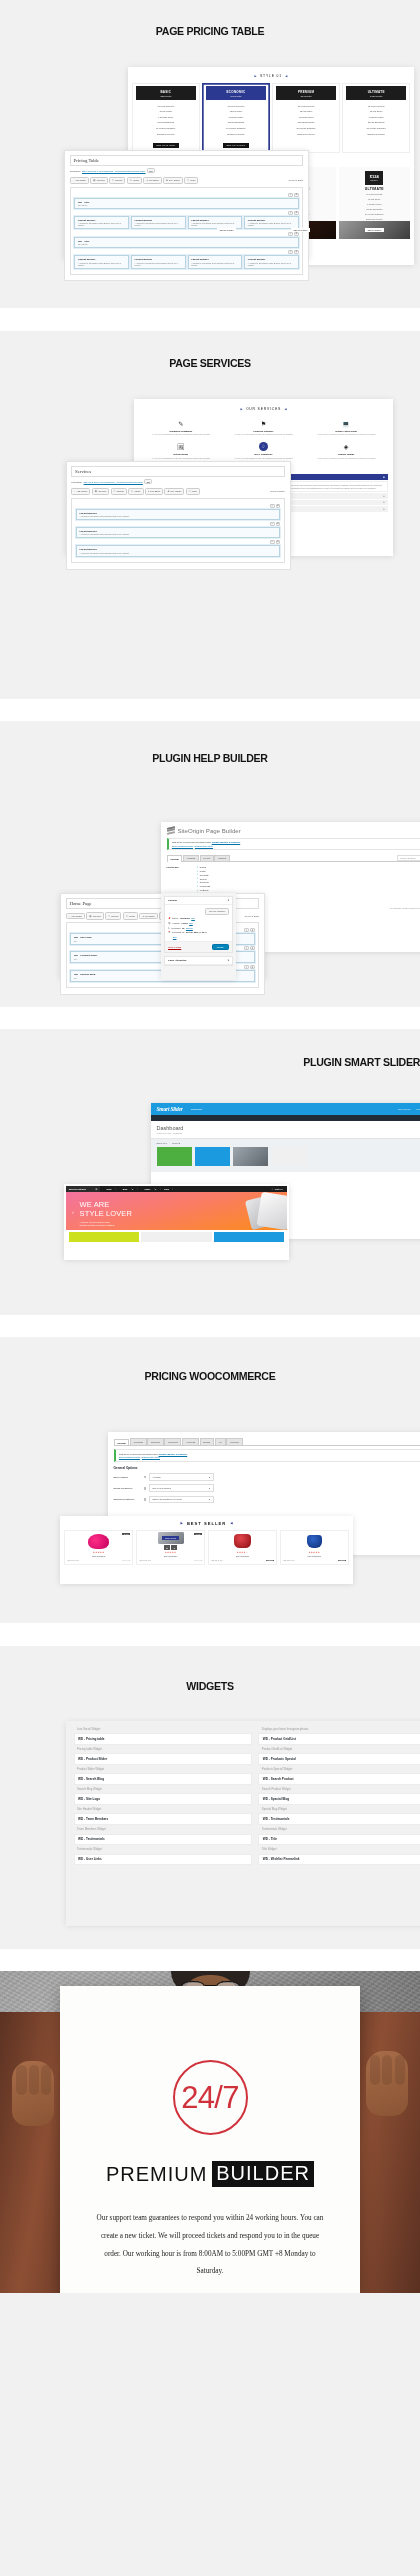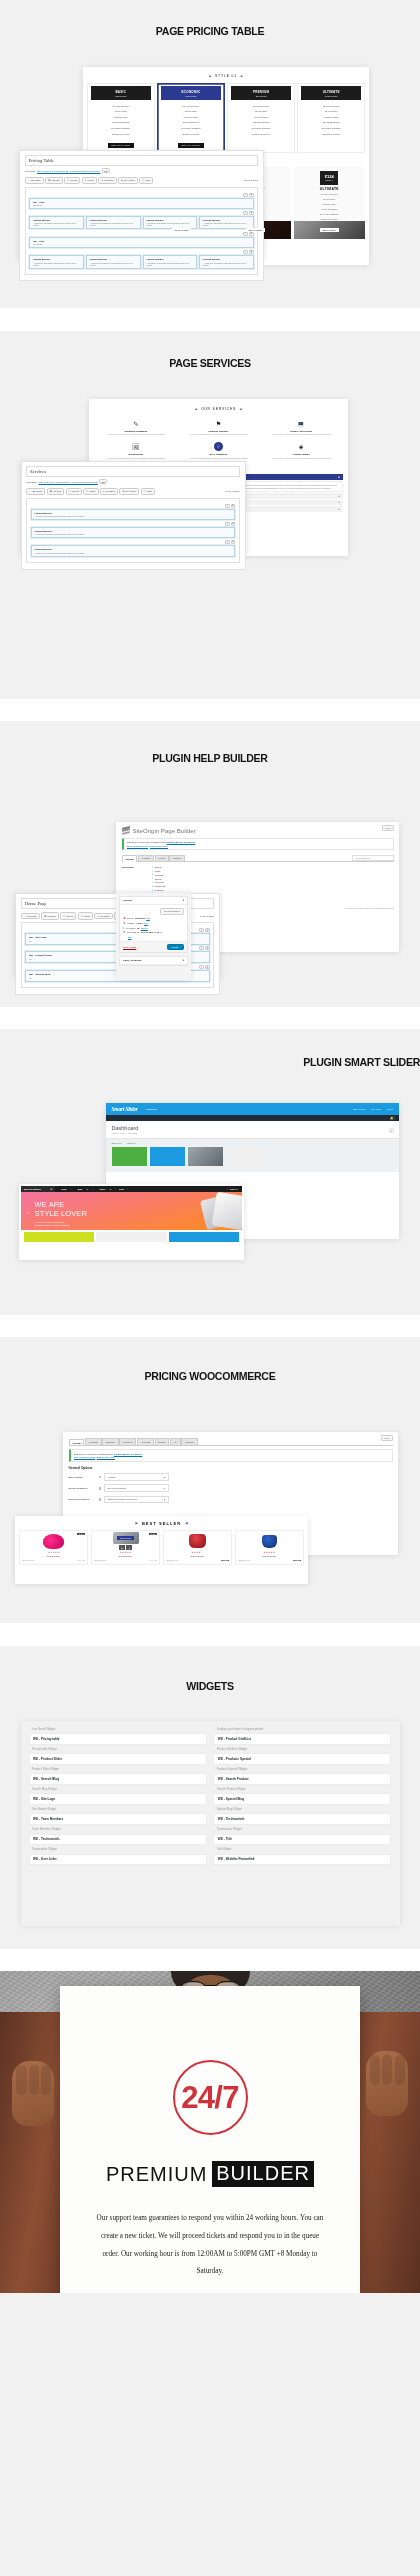--- a/index.html
+++ b/index.html
@@ -22,20 +22,21 @@
     letter-spacing: -0.3px;
     color: #141414;
     font-family: "Liberation Sans", sans-serif;
   }
 
   
   .shot {
     position: absolute;
     background: #fff;
     box-shadow: 0 1.4px 6.1px rgba(0,0,0,0.13);
+    margin-left: 45px;
   }
 
   
   .wp-panel { background:#fff; border:0.7px solid #e2e2e2; padding:4.1px 4.8px 5.5px 4.8px; }
   .wp-title { font-size:4.8px; color:#333; border:0.7px solid #ddd; padding:2px 2.7px; background:#fff; font-family:"Liberation Serif", serif;}
   .wp-permalink { font-size:2.3px; color:#444; margin-top:2px; display:flex; align-items:center; gap:1.4px;}
   .wp-permalink a { color:#0073aa; text-decoration: underline; }
   .wp-pl-btn { border:0.7px solid #ccc; background:#f7f7f7; font-size:1.9px; padding:0.7px 1.4px; border-radius:1.4px; }
   .wp-toolbar { display:flex; align-items:center; gap:1.4px; margin-top:3.4px; }
   .wp-tb-btn {
@@ -214,21 +215,21 @@
   .sup-hand.r { right:12.3px; top:80px; }
   .sup-hand .fg { position:absolute; width:10.2px; height:30px; background:rgba(0,0,0,.10); border-radius:6.1px; top:4.1px;}
   .sup-card {
     position:absolute; left:50%; top:15px; transform:translateX(-50%);
     width:300px; height:307px; background:#fdfdfb; box-shadow:0 4.1px 15px rgba(0,0,0,.3);
     text-align:center; padding-top:74px;
   }
   .sup-247 {
     width:75px; height:75px; margin:0 auto; border:2.5px solid #d0323c; border-radius:50%;
     display:flex; align-items:center; justify-content:center;
-    color:#d0323c; font-size:31px; letter-spacing:-0.7px; font-family:"Liberation Sans", sans-serif;font-weight:bold;
+    color:#d0323c; font-size:31px; letter-spacing:-0.7px; font-family:"Liberation Sans", sans-serif;
   }
   .sup-ps { margin-top:26px; display:flex; justify-content:center; align-items:center; gap:0; }
   .sup-ps .w1 { font-size:20px; letter-spacing:1px; color:#111; font-weight:300; }
   .sup-ps .w2 { font-size:20px; letter-spacing:1px; color:#fff; background:#111; padding:1.4px 4.1px 2px; margin-left:4.8px; font-weight:300;}
   .sup-txt { margin:23px 33px 0; font-size:7.2px; line-height:2.45; color:#1c1c1c; font-family:"Liberation Serif", serif;}
 
   
   .ph-img { background:linear-gradient(135deg,#d8d8d8,#b4b4b4); }
 </style>
 </head>
@@ -1091,21 +1092,21 @@
 
     <div class="sup-arm l"></div>
     <div class="sup-arm r"></div>
 
     <div class="sup-card">
       <div class="sup-247">24/7</div>
       <div class="sup-ps">
         <span class="w1">PREMIUM</span>
         <span class="w2">BUILDER</span>
       </div>
-      <div class="sup-txt">Our  support team guarantees to respond you within 24 working hours. You can create a new ticket. We will proceed tickets and respond you to in the queue order. Our working hour is from 12:00AM to 5:00PM GMT +8 Monday to Saturday.</div>
+      <div class="sup-txt">Our  support team guarantees to respond you within 24 working hours. You can create a new ticket. We will proceed tickets and respond you to in the queue order. Our working hour is from 8:00AM to 5:00PM GMT +8 Monday to Saturday.</div>
     </div>
 
     <div class="sup-hand l">
         <div class="fg" style="left:4.1px;"></div>
         <div class="fg" style="left:16.4px;"></div>
         <div class="fg" style="left:29px;"></div>
       </div>
     <div class="sup-hand r">
         <div class="fg" style="left:4.1px;"></div>
         <div class="fg" style="left:16.4px;"></div>

